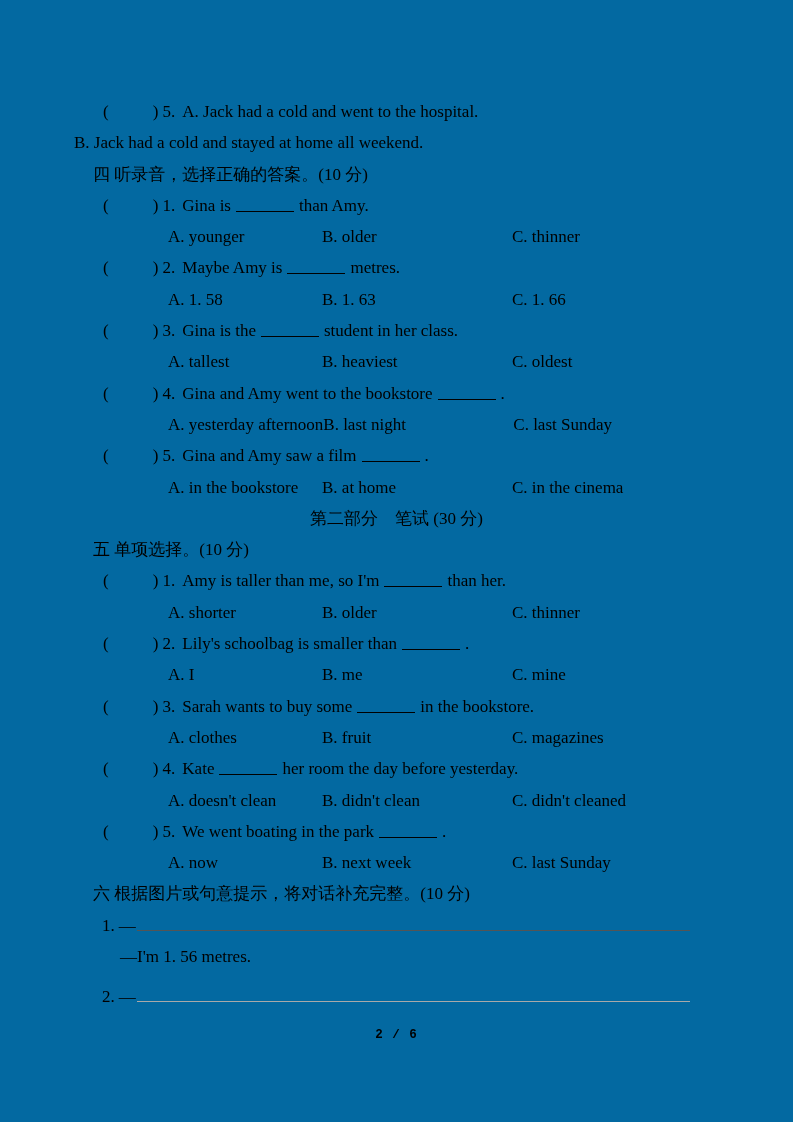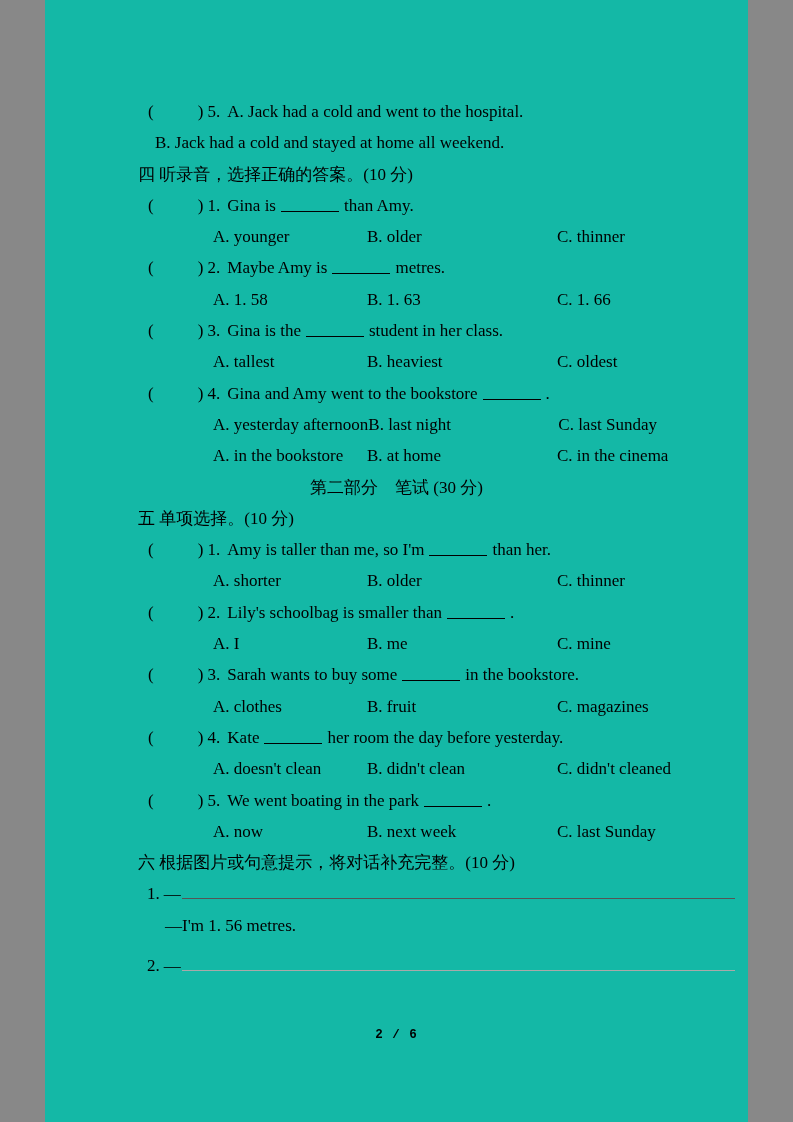--- a/index.html
+++ b/index.html
@@ -1,39 +1,39 @@
 <!DOCTYPE html>
 <html><head>
 <meta charset="utf-8">
 <style>
   html,body{margin:0;padding:0;background:#888;}
   .page{
     position:relative;
-    width:703px;height:1122px;
-    background:#14b8a6;
+    width:793px;height:1122px;
+    background:#0369a1;
     margin:0 auto;
     font-family:"Liberation Serif","DejaVu Serif",serif;
     font-size:17px;color:#000;
     overflow:hidden;
   }
   .content{padding-top:96px;}
   .row{height:31.3px;line-height:31.3px;white-space:nowrap;}
   
   .q-row{padding-left:103px;}
   .paren-gap{display:inline-block;width:44px;}
   .q-lead{display:inline-block;margin-right:7px;}
   
   .opt-row{padding-left:168px;}
   .opt-a{display:inline-block;min-width:154px;}
   .opt-b{display:inline-block;min-width:190px;}
   .opt-c{display:inline-block;text-align:right;}
   
   .sec-row{padding-left:93px;}
   .center-row{text-align:center;}
-  .indent-b{padding-left:110px;}
+  .indent-b{padding-left:74px;}
   
   .blank{
     display:inline-block;width:58px;height:0.95em;
     border-bottom:1.4px solid #000;
     margin:0 5px -1px 5px;
   }
   
   .fill-row{padding-left:102px;display:flex;align-items:baseline;}
   .fill-num{margin-right:4px;}
   .fill-dash{margin-right:1px;}
@@ -91,20 +91,23 @@
       <span class="opt-a">A. tallest</span><span class="opt-b">B. heaviest</span><span class="opt-c">C. oldest</span>
     </div>
 
     <div class="row q-row">
       <span>(</span><span class="paren-gap"></span><span class="q-lead">) 4.</span><span>Gina and Amy went to the bookstore</span><span class="blank"></span><span>.</span>
     </div>
     <div class="row opt-row">
       <span class="opt-a">A. yesterday afternoon</span><span class="opt-b">B. last night</span><span class="opt-c">C. last Sunday</span>
     </div>
 
+    <div class="row q-row">
+      <span>(</span><span class="paren-gap"></span><span class="q-lead">) 5.</span><span>Gina and Amy saw a film</span><span class="blank"></span><span>.</span>
+    </div>
     <div class="row opt-row">
       <span class="opt-a">A. in the bookstore</span><span class="opt-b">B. at home</span><span class="opt-c">C. in the cinema</span>
     </div>
 
     <div class="row center-row">
       <span>第二部分　笔试 (30 分)</span>
     </div>
 
     <div class="row sec-row">
       <span>五 单项选择。(10 分)</span>

